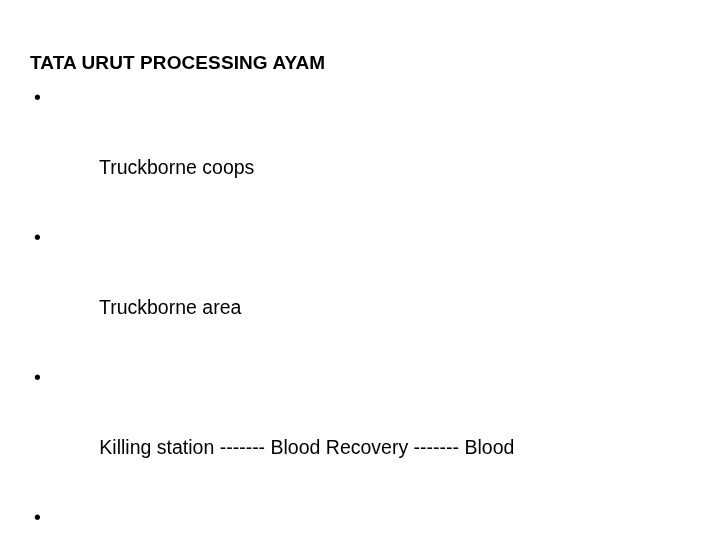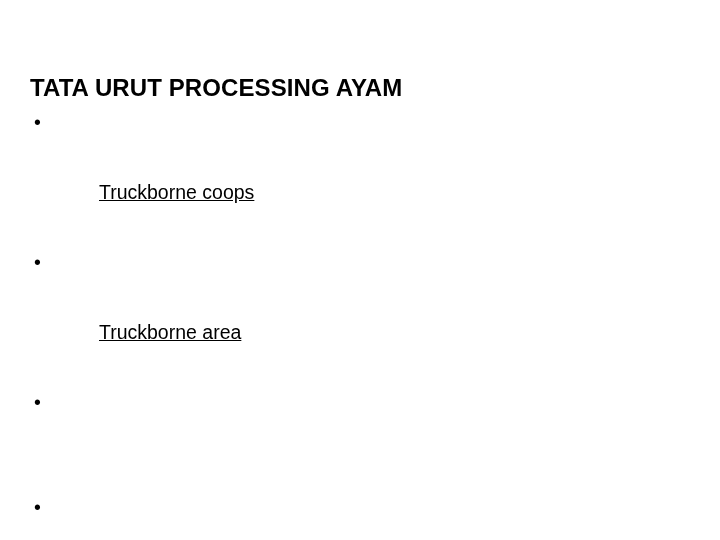--- a/index.html
+++ b/index.html
@@ -23,27 +23,26 @@
     background: #ffffff;
     box-sizing: border-box;
   }
   .content {
     position: absolute;
     left: 30px;
     top: 45px;
     right: 10px;
   }
   .slide-title {
-    font-size: 24px;
+    font-size: 19px;
     font-weight: bold;
     line-height: 35px;
     letter-spacing: 0.1px;
     white-space: pre;
     color: #000000;
-    margin-top: 25px;
   }
   ul.bullet-list {
     list-style: none;
     margin: 0;
     padding: 0;
   }
   ul.bullet-list li.bullet-item {
     position: relative;
     padding-left: 26px;
     font-size: 19.5px;
@@ -56,21 +55,20 @@
     left: 4px;
     top: 0;
     width: 14px;
     font-size: 19.5px;
     line-height: 35px;
     text-align: left;
     color: #000000;
   }
   .bullet-text {
     display: inline;
-    text-decoration: underline;
   }
 </style>
 </head>
 <body>
 
 <div class="slide">
   <div class="content">
 
     <div class="slide-title">TATA URUT PROCESSING AYAM</div>
 
@@ -81,20 +79,21 @@
         <span class="bullet-text">Truckborne coops</span>
       </li>
 
       <li class="bullet-item">
         <span class="bullet-marker">•</span>
         <span class="bullet-text">Truckborne area</span>
       </li>
 
       <li class="bullet-item">
         <span class="bullet-marker">•</span>
+        <span class="bullet-text">Killing station ------- Blood Recovery ------- Blood</span>
       </li>
 
       <li class="bullet-item">
         <span class="bullet-marker">•</span>
         
       </li>
 
     </ul>
   </div>
 </div>

